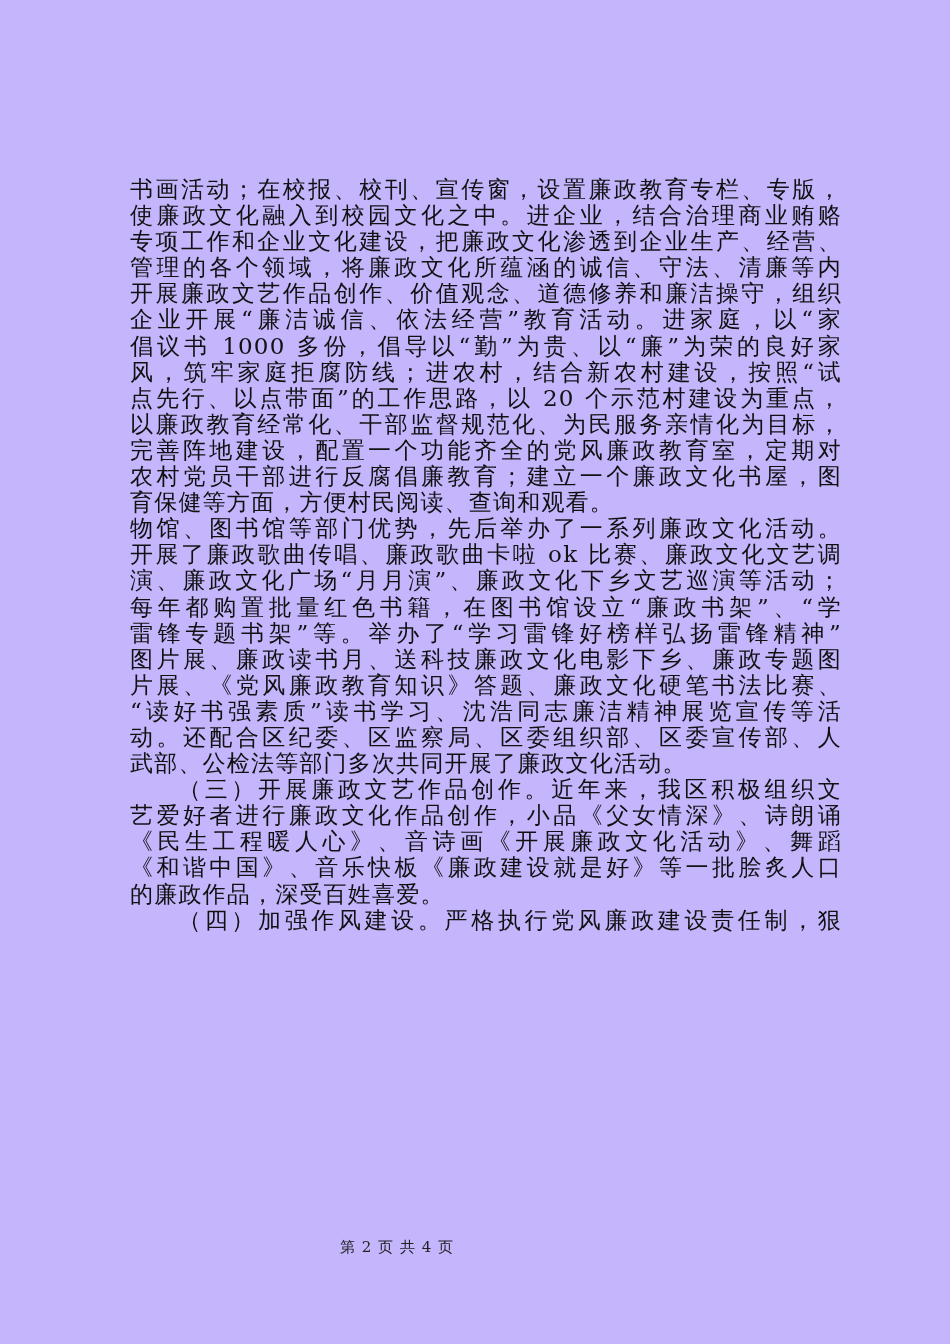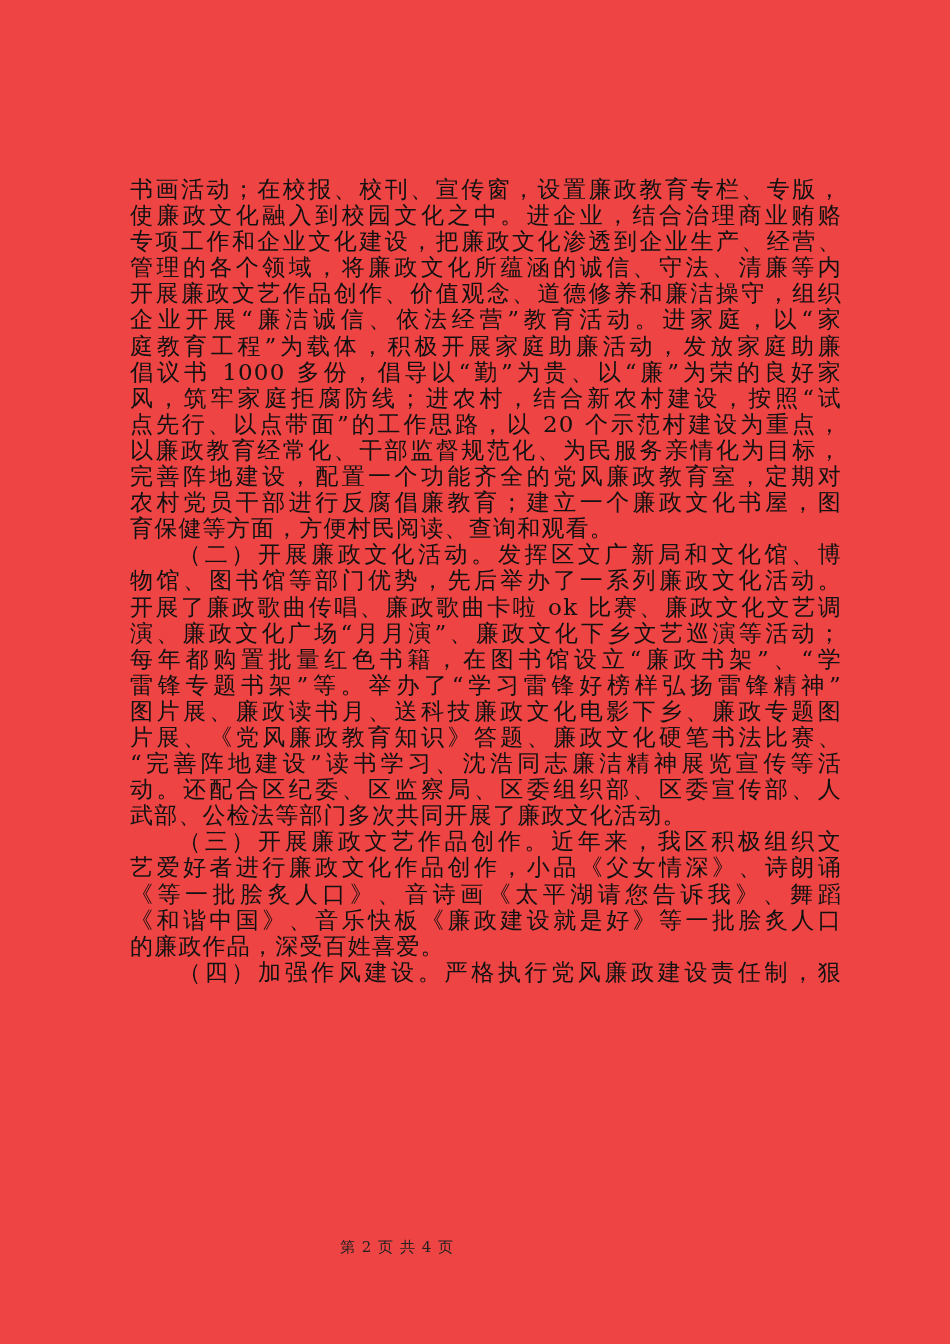--- a/index.html
+++ b/index.html
@@ -1,18 +1,18 @@
 <!DOCTYPE html>
 <html><head>
 <meta charset="utf-8">
 <style>
   html, body { margin: 0; padding: 0; background: #ffffff; }
   body { width: 950px; height: 1344px; position: relative; overflow: hidden; }
   .page {
-    position: absolute; left: 0; top: 0; width: 950px; height: 1344px; background: #ef4444;
+    position: absolute; left: 0; top: 0; width: 950px; height: 1344px; background: #c4b5fd;
   }
   .body-text {
     position: absolute;
     left: 130px;
     top: 176px;
     width: 712px;
     font-family: "DejaVu Serif", "Liberation Serif", serif;
     font-size: 23px;
     line-height: 26.1px;
     color: #111;
@@ -44,48 +44,46 @@
 <div class="page">
   <div class="body-text">
 
     <div>
       <span class="line">书画活动；在校报、校刊、宣传窗，设置廉政教育专栏、专版，</span>
       <span class="line">使廉政文化融入到校园文化之中。进企业，结合治理商业贿赂</span>
       <span class="line">专项工作和企业文化建设，把廉政文化渗透到企业生产、经营、</span>
       <span class="line">管理的各个领域，将廉政文化所蕴涵的诚信、守法、清廉等内</span>
       <span class="line">开展廉政文艺作品创作、价值观念、道德修养和廉洁操守，组织</span>
       <span class="line">企业开展“廉洁诚信、依法经营”教育活动。进家庭，以“家</span>
-      <span class="line">庭教育工程”为载体，积极开展家庭助廉活动，发放家庭助廉</span>
       <span class="line">倡议书 1000 多份，倡导以“勤”为贵、以“廉”为荣的良好家</span>
       <span class="line">风，筑牢家庭拒腐防线；进农村，结合新农村建设，按照“试</span>
       <span class="line">点先行、以点带面”的工作思路，以 20 个示范村建设为重点，</span>
       <span class="line">以廉政教育经常化、干部监督规范化、为民服务亲情化为目标，</span>
       <span class="line">完善阵地建设，配置一个功能齐全的党风廉政教育室，定期对</span>
       <span class="line">农村党员干部进行反腐倡廉教育；建立一个廉政文化书屋，图</span>
       <span class="line last">育保健等方面，方便村民阅读、查询和观看。</span>
     </div>
 
     <div>
-      <span class="line indent">（二）开展廉政文化活动。发挥区文广新局和文化馆、博</span>
       <span class="line">物馆、图书馆等部门优势，先后举办了一系列廉政文化活动。</span>
       <span class="line">开展了廉政歌曲传唱、廉政歌曲卡啦 ok 比赛、廉政文化文艺调</span>
       <span class="line">演、廉政文化广场“月月演”、廉政文化下乡文艺巡演等活动；</span>
       <span class="line">每年都购置批量红色书籍，在图书馆设立“廉政书架”、“学</span>
       <span class="line">雷锋专题书架”等。举办了“学习雷锋好榜样弘扬雷锋精神”</span>
       <span class="line">图片展、廉政读书月、送科技廉政文化电影下乡、廉政专题图</span>
       <span class="line">片展、《党风廉政教育知识》答题、廉政文化硬笔书法比赛、</span>
-      <span class="line">“完善阵地建设”读书学习、沈浩同志廉洁精神展览宣传等活</span>
+      <span class="line">“读好书强素质”读书学习、沈浩同志廉洁精神展览宣传等活</span>
       <span class="line">动。还配合区纪委、区监察局、区委组织部、区委宣传部、人</span>
       <span class="line last">武部、公检法等部门多次共同开展了廉政文化活动。</span>
     </div>
 
     <div>
       <span class="line indent">（三）开展廉政文艺作品创作。近年来，我区积极组织文</span>
       <span class="line">艺爱好者进行廉政文化作品创作，小品《父女情深》、诗朗诵</span>
-      <span class="line">《等一批脍炙人口》、音诗画《太平湖请您告诉我》、舞蹈</span>
+      <span class="line">《民生工程暖人心》、音诗画《开展廉政文化活动》、舞蹈</span>
       <span class="line">《和谐中国》、音乐快板《廉政建设就是好》等一批脍炙人口</span>
       <span class="line last">的廉政作品，深受百姓喜爱。</span>
     </div>
 
     <div>
       <span class="line indent">（四）加强作风建设。严格执行党风廉政建设责任制，狠</span>
     </div>
   </div>
 
   <div class="footer">第 2 页  共 4 页</div>

